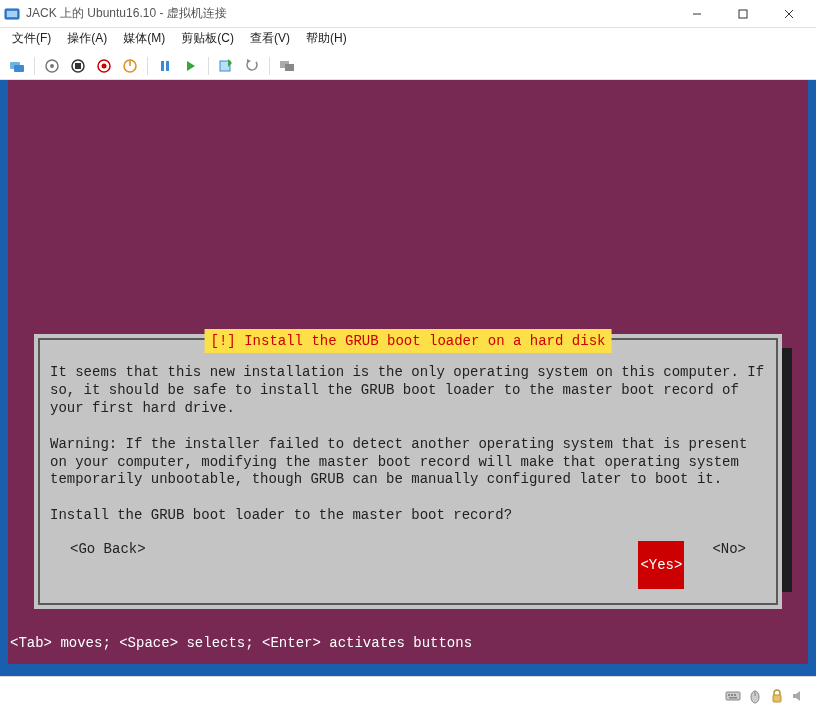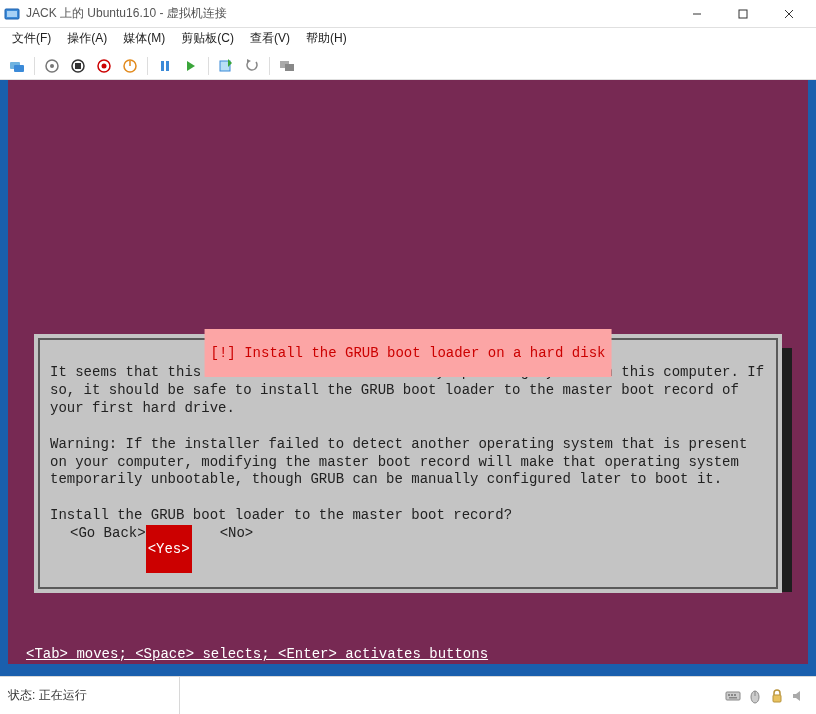--- a/index.html
+++ b/index.html
@@ -98,50 +98,51 @@
     .dlg-border {
       border: 2px solid #5a5a5a;
       padding: 6px 10px 14px 10px;
       position: relative;
     }
     .dlg-title {
       position: absolute;
       top: -11px;
       left: 50%;
       transform: translateX(-50%);
-      background: #fca5a5;
-      padding: 16px 6px;
+      background: #fde047;
+      padding: 4px 6px;
       white-space: nowrap;
     }
     .dlg-title .bang { color: #cc0000; }
     .dlg-title .ttxt { color: #cc0000; }
     .dlg-body {
       color: #222;
       white-space: pre-wrap;
       line-height: 1.28;
       margin-top: 18px;
     }
     .dlg-actions {
       display: flex;
+      justify-content: space-between;
+      margin-top: 16px;
       padding: 0 20px 0 20px;
       color: #222;
     }
     .dlg-right { display: flex; gap: 28px; }
     .sel {
       background: #cc0000;
       color: #fff;
       padding: 16px 2px;
     }
     .helpbar {
       position: absolute;
-      left: 0; bottom: 2px;
+      left: 0; bottom: 13px;
       color: #fff;
-      padding-left: 18px;
+      padding-left: 2px;
       font-family: "Courier New", monospace;
-      text-decoration: underline;
     }
     
     .statusbar {
       position: absolute;
       left: 0; bottom: 0;
       width: 816px;
       height: 38px;
       background: #fff;
       border-top: 1px solid #d8d8d8;
       display: flex;
@@ -292,23 +293,20 @@
             <span>&lt;No&gt;</span>
           </span>
         </div>
       </div>
     </div>
     <div class="helpbar">&lt;Tab&gt; moves; &lt;Space&gt; selects; &lt;Enter&gt; activates buttons</div>
   </div>
 </div>
 
 <div class="statusbar">
-  <div class="status-left">
-    <span>状态:</span>&nbsp;<span>正在运行</span>
-  </div>
   <div class="status-right">
     <span class="sicon">
       <svg viewBox="0 0 16 16">
           <rect x="1" y="4" width="14" height="8" rx="1" fill="#ccc" stroke="#888"></rect>
           <rect x="3" y="6" width="2" height="2" fill="#888"></rect>
           <rect x="6" y="6" width="2" height="2" fill="#888"></rect>
           <rect x="9" y="6" width="2" height="2" fill="#888"></rect>
           <rect x="4" y="9" width="8" height="1.5" fill="#888"></rect>
         </svg>
     </span>

